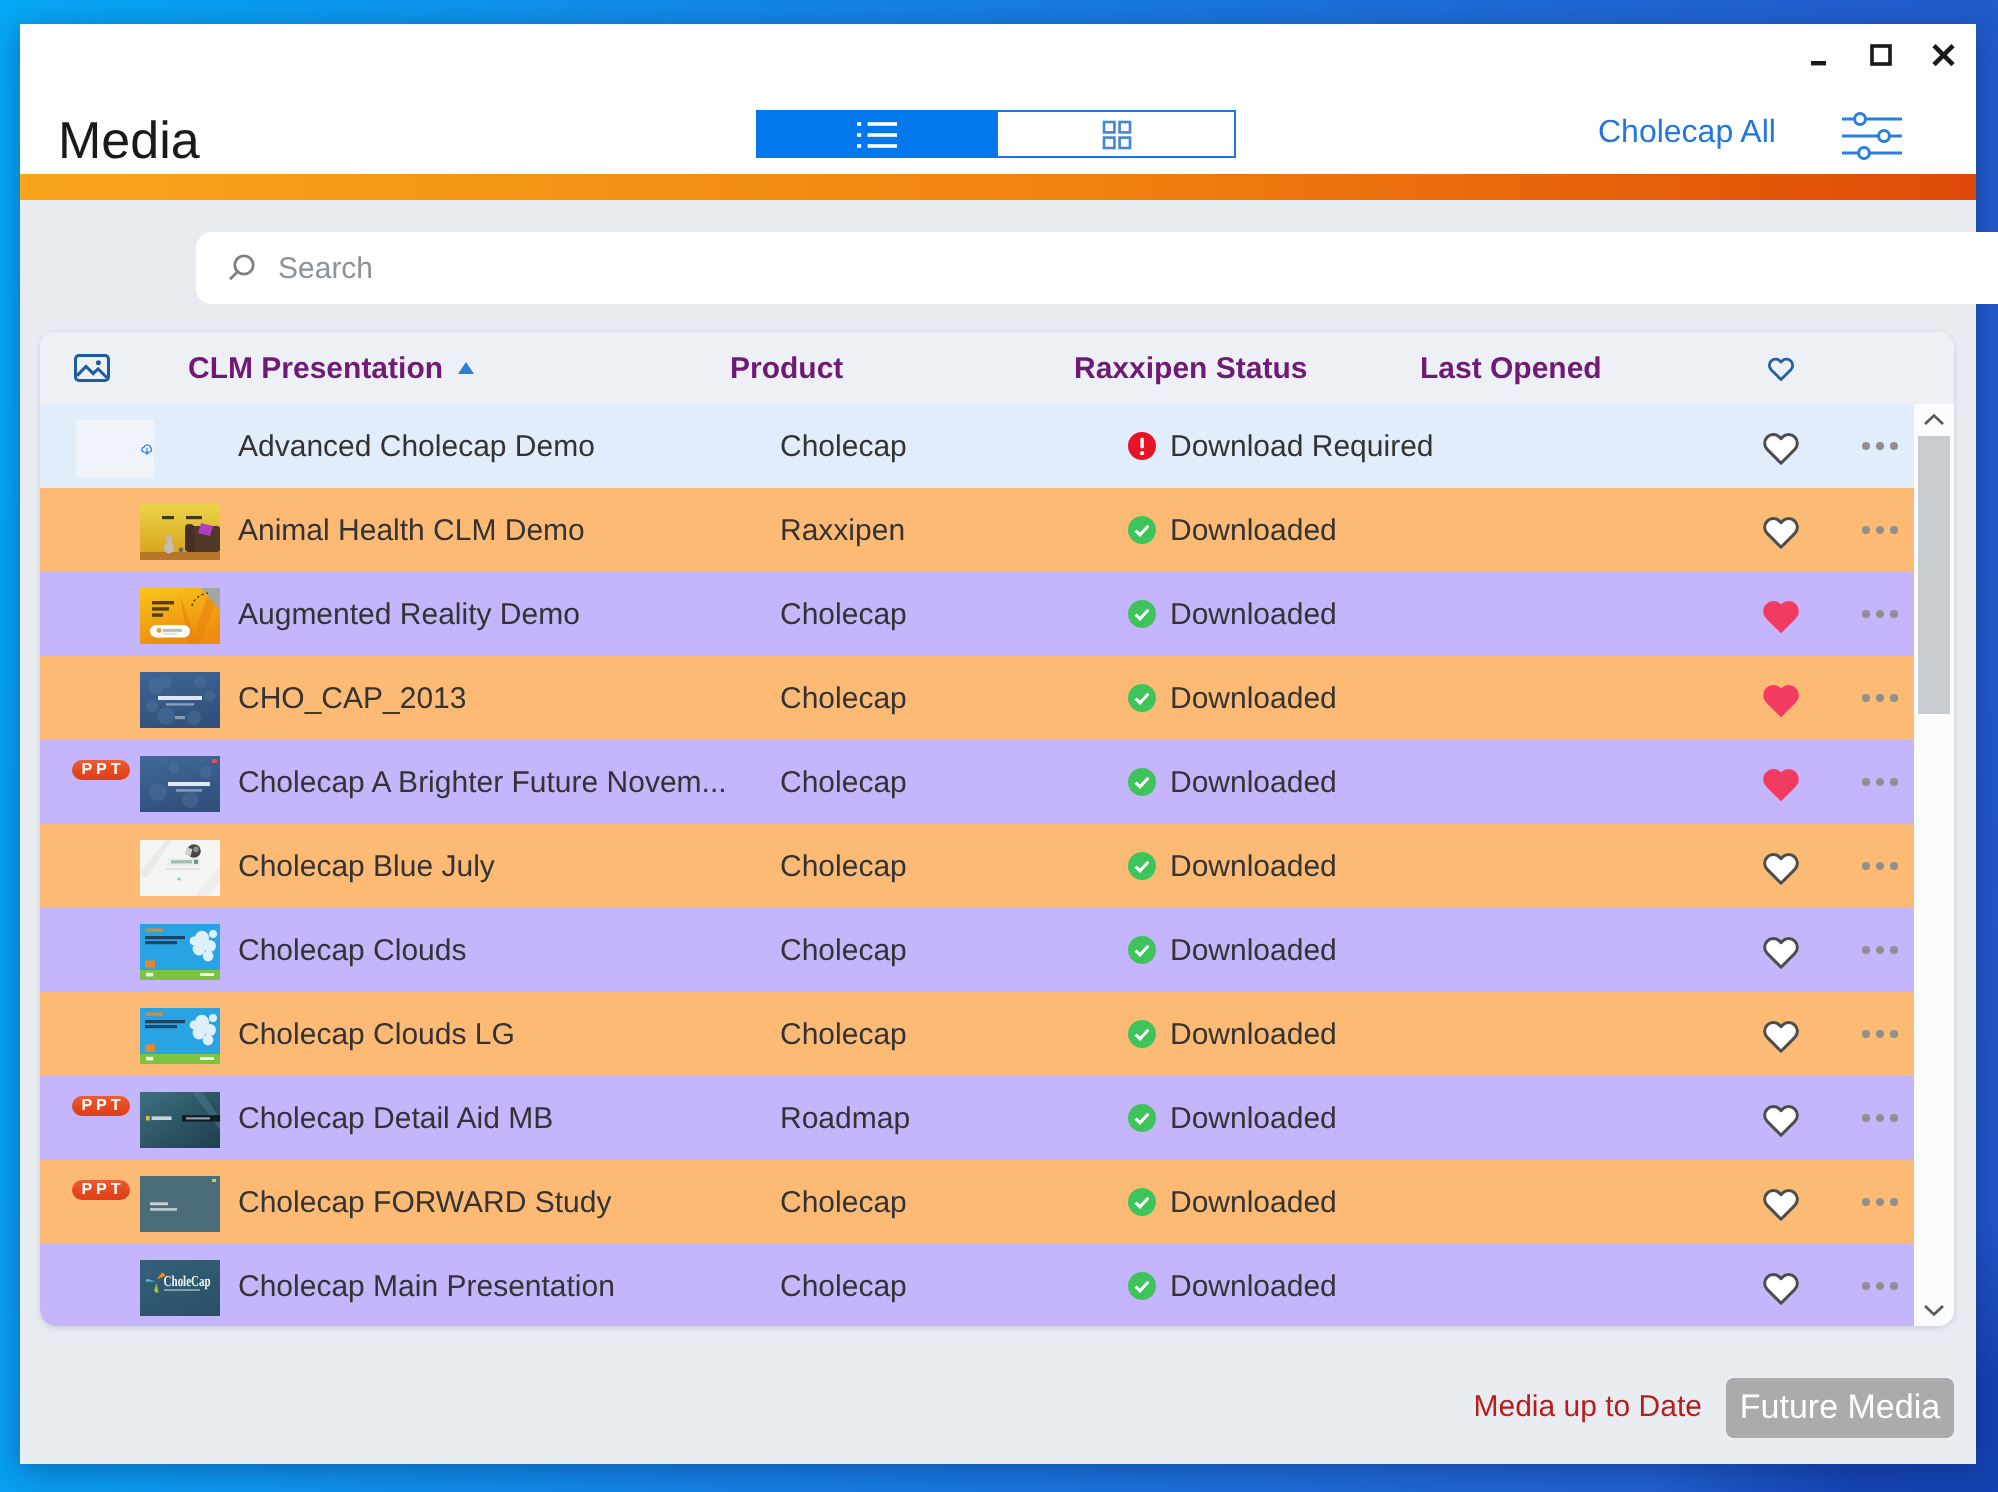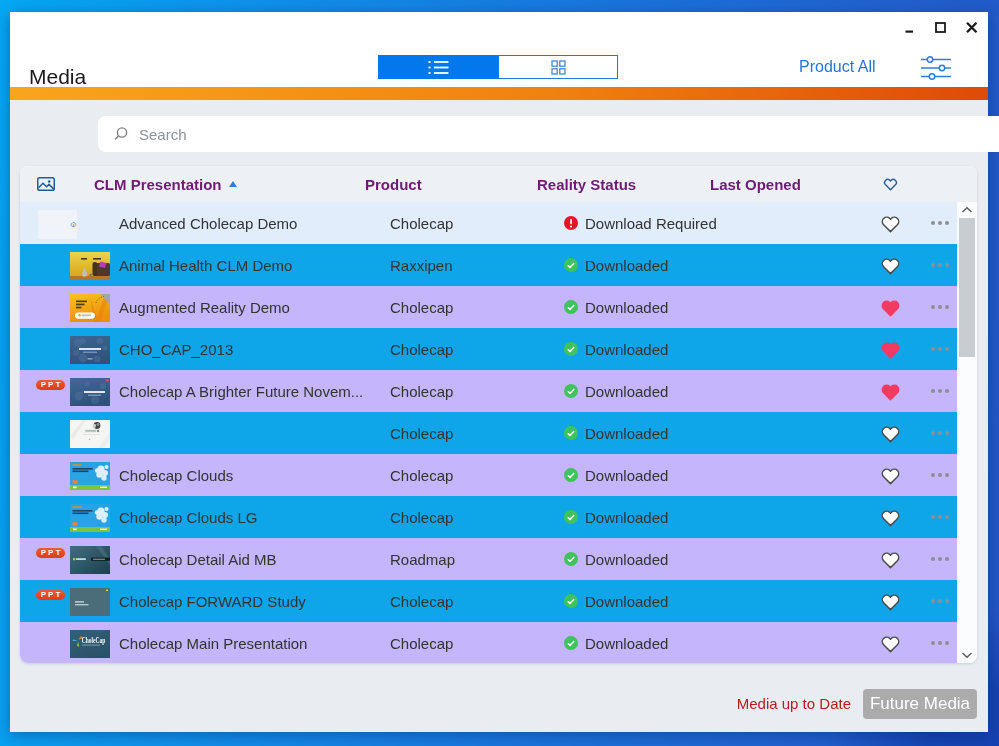--- a/index.html
+++ b/index.html
@@ -6,21 +6,21 @@
 html,body { width:999px; height:746px; overflow:hidden; }
 body {
   font-family:"Liberation Sans", sans-serif;
   background:
     linear-gradient(97deg, #06a8f4 0%, #1090ea 25%, #187ae0 50%, #2066d2 75%, #2355c6 100%);
   position:relative;
 }
 .corner { position:absolute; right:0; bottom:0; width:260px; height:210px;
   background:radial-gradient(240px 190px at 100% 100%, rgba(8,48,156,0.5) 30%, rgba(8,48,156,0) 72%); }
 .win { position:absolute; left:10px; top:12px; width:978px; height:720px; background:#fff; box-shadow:0 3px 14px rgba(5,30,90,0.4); }
-.title { position:absolute; left:19px; top:53px; font-size:21px; color:#1a1a1a; }
+.title { position:absolute; left:19px; top:43px; font-size:26px; color:#1a1a1a; }
 .winbtns { position:absolute; top:1px; left:876px; }
 .toggle { position:absolute; left:368px; top:43px; width:240px; height:24px; display:flex; }
 .toggle .seg { width:120px; height:24px; display:flex; align-items:center; justify-content:center; }
 .seg.on  { background:#0278ec; }
 .seg.off { background:#fff; border:1px solid #1678e2; }
 .dlall { position:absolute; left:789px; top:46px; font-size:16px; color:#2176e0; }
 .sliders { position:absolute; left:911px; top:43px; }
 .obar { position:absolute; left:0; top:75px; width:978px; height:13px;
   background:linear-gradient(to right,#f9a51c,#f0820f 55%,#df4a08); }
 .contentbg { position:absolute; left:0; top:88px; width:978px; height:632px; background:#e9edf2; }
@@ -28,21 +28,21 @@
   background:#fff; border-radius:8px; display:flex; align-items:center; }
 .search svg { margin-left:15px; }
 .search .ph { margin-left:10px; font-size:15px; color:#8d9297; }
 .card { position:absolute; left:10px; top:154px; width:957px; height:497px;
   background:#fff; border-radius:8px; overflow:hidden;
   box-shadow:0 1px 3px rgba(60,70,90,.18); }
 .thead { position:relative; height:36px; background:#edf1f6; width:957px; }
 .thead .h { position:absolute; top:0; height:36px; display:flex; align-items:center;
   font-weight:bold; font-size:15px; color:#701a75; }
 .rows { position:absolute; left:0; top:36px; width:937px; }
-.row { position:relative; width:937px; height:42px; background:#0ea5e9; }
+.row { position:relative; width:937px; height:42px; background:#fdba74; }
 .row.alt { background:#c4b5fd; }
 .row.sel { background:#e2edfb; }
 .cell { position:absolute; top:0; height:100%; display:flex; align-items:center;
   font-size:15px; color:#333; white-space:nowrap;margin-left:25px; }
 .c-name { left:74px; }
 .c-prod { left:345px; }
 .c-stat { left:519px; }
 .c-stat svg { margin-right:7px; }
 .thumb { position:absolute; left:18px; top:8px; width:40px; height:28px;padding-left:32px; }
 .thumb > svg { display:block; }
@@ -90,21 +90,21 @@
       <svg width="15" height="15" viewBox="0 0 15 15">
         <g fill="none" stroke="#4287cf" stroke-width="1.3">
           <rect x="1" y="1" width="5.2" height="5.2"></rect>
             <rect x="8.8" y="1" width="5.2" height="5.2"></rect>
           <rect x="1" y="8.8" width="5.2" height="5.2"></rect>
             <rect x="8.8" y="8.8" width="5.2" height="5.2"></rect>
         </g>
       </svg>
     </div>
   </div>
-  <div class="dlall">Product All</div>
+  <div class="dlall">Cholecap All</div>
   <div class="sliders">
     <svg width="30" height="27" viewBox="0 0 30 27">
       <g stroke="#2a7de2" stroke-width="1.5" fill="#fff">
         <line x1="0" y1="4.5" x2="30" y2="4.5"></line>
         <line x1="0" y1="13" x2="30" y2="13"></line>
         <line x1="0" y1="21.5" x2="30" y2="21.5"></line>
         <circle cx="9" cy="4.5" r="2.7"></circle>
         <circle cx="21" cy="13" r="2.7"></circle>
         <circle cx="11" cy="21.5" r="2.7"></circle>
       </g>
@@ -124,21 +124,21 @@
     <div class="thead">
       <div class="h" style="left:17px;">
           <svg width="18" height="14" viewBox="0 0 18 14">
             <rect x="0.75" y="0.75" width="16.5" height="12.5" rx="1.8" fill="none" stroke="#1d5d9e" stroke-width="1.5"></rect>
             <circle cx="12.2" cy="4.4" r="1.25" fill="#1d5d9e"></circle>
             <path d="M1.5 10.8 L6 6.2 L9.6 9.8 L12 7.4 L16.5 11.9" fill="none" stroke="#1d5d9e" stroke-width="1.5"></path>
           </svg>
         </div>
       <div class="h" style="left:74px;">CLM Presentation <span style="margin-left:7px;width:0;height:0;border-left:4.5px solid transparent;border-right:4.5px solid transparent;border-bottom:6px solid #2b7fd9;display:inline-block;"></span></div>
       <div class="h" style="left:345px;">Product</div>
-      <div class="h" style="left:517px;">Reality Status</div>
+      <div class="h" style="left:517px;">Raxxipen Status</div>
       <div class="h" style="left:690px;">Last Opened</div>
       <div class="h" style="left:860px;width:21px;justify-content:center;">
           <svg width="15" height="14" viewBox="0 0 21 19">
             <path d="M10.5 17.6 L3.6 10.7 A4.35 4.35 0 0 1 3.6 4.55 A4.35 4.35 0 0 1 9.75 4.55 L10.5 5.3 L11.25 4.55 A4.35 4.35 0 0 1 17.4 4.55 A4.35 4.35 0 0 1 17.4 10.7 Z" fill="none" stroke="#2a5f9e" stroke-width="2" stroke-linejoin="round"></path>
           </svg>
         </div>
     </div>
     <div class="rows">
 <div class="row sel">
 <div class="thumb" style="left:18px;top:8px;width:39px;height:29px;background:#f0f4fa;display:flex;align-items:center;justify-content:center;">
@@ -357,20 +357,21 @@
 <circle cx="27" cy="5.5" r="3.4" fill="#454545"></circle>
               <circle cx="28" cy="4.6" r="1.4" fill="#8f8f8d"></circle>
 <rect x="23" y="4" width="3" height="3.6" fill="#cfcfcc" transform="rotate(14 24 5)"></rect>
 <rect x="14" y="9" width="16" height="4" rx="0.6" fill="#ebedea"></rect>
 <rect x="15.5" y="10.1" width="10.5" height="1.6" fill="#a5bcb0"></rect>
               <rect x="27" y="9.9" width="2" height="2" fill="#6a907e"></rect>
 <rect x="13" y="14" width="17" height="1" fill="#e3e5e2"></rect>
 <circle cx="19.5" cy="19.5" r="0.8" fill="#8ac6be"></circle>
 </svg>
           </div>
+<div class="cell c-name">Cholecap Blue July</div>
 <div class="cell c-prod">Cholecap</div>
 <div class="cell c-stat">
             <svg width="14" height="14" viewBox="0 0 14 14">
               <circle cx="7" cy="7" r="7" fill="#3ec45b"></circle>
               <path d="M3.8 7.3 L6 9.4 L10.2 4.9" fill="none" stroke="#fff" stroke-width="1.5"></path>
             </svg>
             <span>Downloaded</span>
           </div>
 <div class="heart">
             <svg width="21" height="19" viewBox="0 0 21 19">

